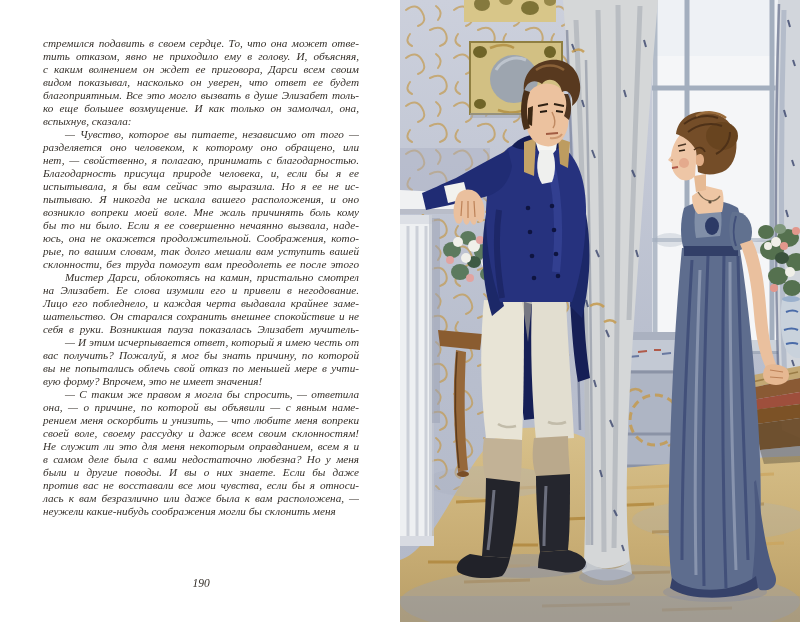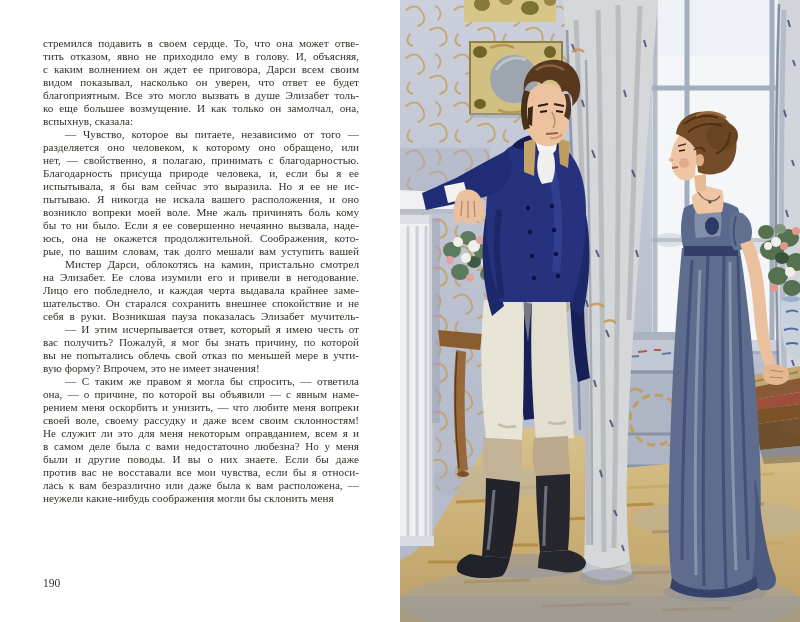--- a/index.html
+++ b/index.html
@@ -1,26 +1,26 @@
 <!DOCTYPE html>
 <html lang="ru" style="--ink: #35302a; --wall: #bcc2d2; --gold: #c49a4e; --curtain: #d5d7d8; --window: #f5f6f8; --mullion: #a3aebe; --mantel: #f0f1f2; --coat: #26327e; --coat-dark: #161f56; --breech: #e8e4d6; --boot: #23242b; --skin: #eac09e; --dress: #5e6d8e; --dress-dark: #39466e; --floor: #cfb67e; --floor-streak: #b1883e;"><head>
 <meta charset="utf-8">
 <style>
   html,body{margin:0;padding:0;}
   body{width:800px;height:622px;background:#ffffff;overflow:hidden;
        font-family:"Liberation Serif","DejaVu Serif",serif;}
-  .spread{position:relative;width:800px;height:555px;background:#1d4ed8;}
+  .spread{position:relative;width:800px;height:555px;background:#1d4ed8;font-style:italic;}
   
   .page-left{position:absolute;left:0;top:0;width:400px;height:622px;background:#ffffff;}
   .text-block{position:absolute;left:43px;top:37px;width:316px;
               font-size:11.2px;line-height:13px;color:var(--ink,#35302a);}
   .text-block .line{text-align:justify;text-align-last:justify;white-space:normal;}
   .text-block .line.end{text-align-last:left;}
   .text-block .line.indent{text-indent:22px;}
-  .page-number{position:absolute;left:43px;top:577px;width:316px;text-align:left;
+  .page-number{position:absolute;left:43px;top:577px;width:316px;text-align:center;
                font-size:11.5px;color:var(--ink,#35302a);}
   
   .page-right{position:absolute;left:400px;top:0;width:400px;height:622px;}
   svg{display:block;}
   .wall-base{fill:var(--wall,#bcc2d2);}
   .coat{fill:var(--coat,#26327e);}
   .coat-dk{fill:var(--coat-dark,#161f56);}
   .breech{fill:var(--breech,#e8e4d6);}
   .boot{fill:var(--boot,#23242b);}
   .dress{fill:var(--dress,#5e6d8e);}
@@ -47,20 +47,21 @@
         <div class="line indent">— Чувство, которое вы питаете, независимо от того —</div>
         <div class="line">разделяется оно человеком, к которому оно обращено, или</div>
         <div class="line">нет, — свойственно, я полагаю, принимать с благодарностью.</div>
         <div class="line">Благодарность присуща природе человека, и, если бы я ее</div>
         <div class="line">испытывала, я бы вам сейчас это выразила. Но я ее не ис-</div>
         <div class="line">пытываю. Я никогда не искала вашего расположения, и оно</div>
         <div class="line">возникло вопреки моей воле. Мне жаль причинять боль кому</div>
         <div class="line">бы то ни было. Если я ее совершенно нечаянно вызвала, наде-</div>
         <div class="line">юсь, она не окажется продолжительной. Соображения, кото-</div>
         <div class="line">рые, по вашим словам, так долго мешали вам уступить вашей</div>
+        <div class="line">склонности, без труда помогут вам преодолеть ее после этого</div>
         <div class="line indent">Мистер Дарси, облокотясь на камин, пристально смотрел</div>
         <div class="line">на Элизабет. Ее слова изумили его и привели в негодование.</div>
         <div class="line">Лицо его побледнело, и каждая черта выдавала крайнее заме-</div>
         <div class="line">шательство. Он старался сохранить внешнее спокойствие и не</div>
         <div class="line">себя в руки. Возникшая пауза показалась Элизабет мучитель-</div>
         <div class="line indent">— И этим исчерпывается ответ, который я имею честь от</div>
         <div class="line">вас получить? Пожалуй, я мог бы знать причину, по которой</div>
         <div class="line">вы не попытались облечь свой отказ по меньшей мере в учти-</div>
         <div class="line end">вую форму? Впрочем, это не имеет значения!</div>
         <div class="line indent">— С таким же правом я могла бы спросить, — ответила</div>

